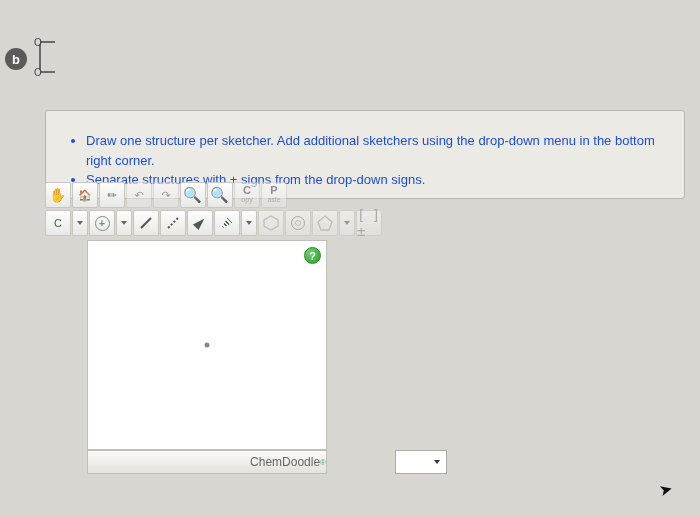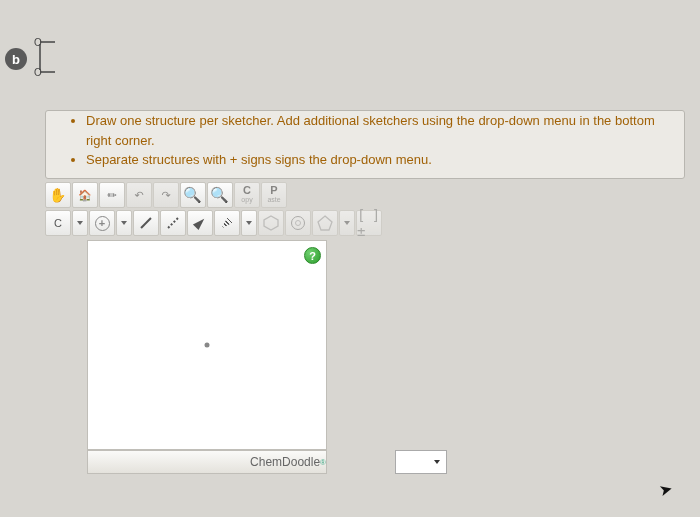--- a/index.html
+++ b/index.html
@@ -35,22 +35,22 @@
     height: 50px;
   }
   .instructions {
     position: absolute;
     top: 110px;
     left: 45px;
     width: 640px;
     background: #eceae5;
     border: 1px solid #b8b6b0;
     border-radius: 3px;
-    padding: 0 12px 8px 28px;
-    color: #a16207;
+    padding: 20px 12px 8px 28px;
+    color: #1d4ed8;
     line-height: 1.5;
   }
   .instructions ul { list-style: disc; padding-left: 12px; }
   .sketcher-area {
     position: absolute;
     top: 182px;
     left: 45px;
     width: 420px;
   }
   .toolbar {
@@ -161,21 +161,21 @@
   <text x="4" y="14" font-size="10" fill="#444">O</text>
   <line x1="10" y1="25" x2="10" y2="12" stroke="#444" stroke-width="1.5"></line>
   <line x1="10" y1="25" x2="10" y2="38" stroke="#444" stroke-width="1.5"></line>
   <line x1="10" y1="40" x2="25" y2="40" stroke="#444" stroke-width="1.5"></line>
   <text x="4" y="44" font-size="10" fill="#444">O</text>
 </svg>
 
 <div class="instructions">
   <ul>
     <li>Draw one structure per sketcher. Add additional sketchers using the drop-down menu in the bottom right corner.</li>
-    <li>Separate structures with + signs signs the drop-down menu.</li>
+    <li>Separate structures with + signs from the drop-down signs.</li>
   </ul>
 </div>
 
 <div class="sketcher-area">
 
   <div class="toolbar">
     <div class="tool-btn">
         <span class="ic-hand">✋</span>
       </div>
     <div class="tool-btn">

